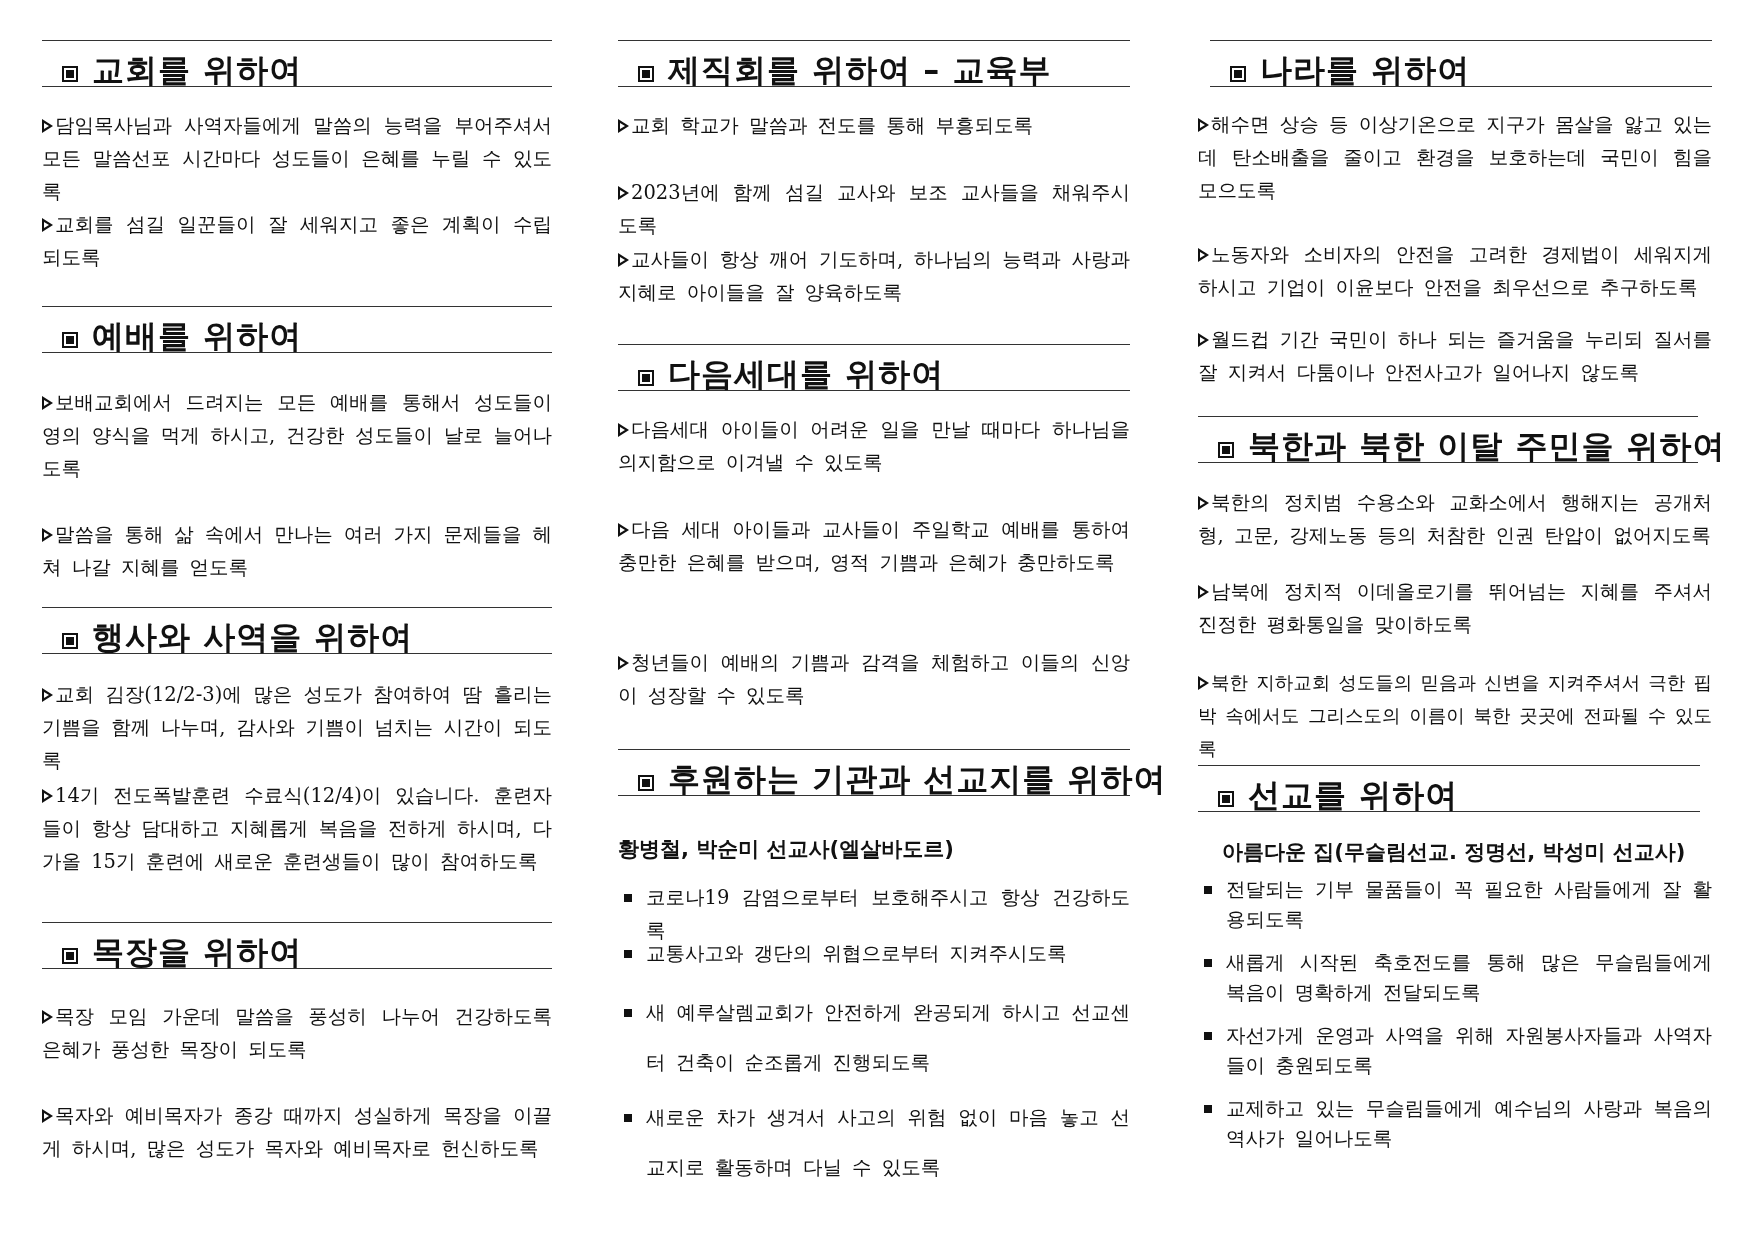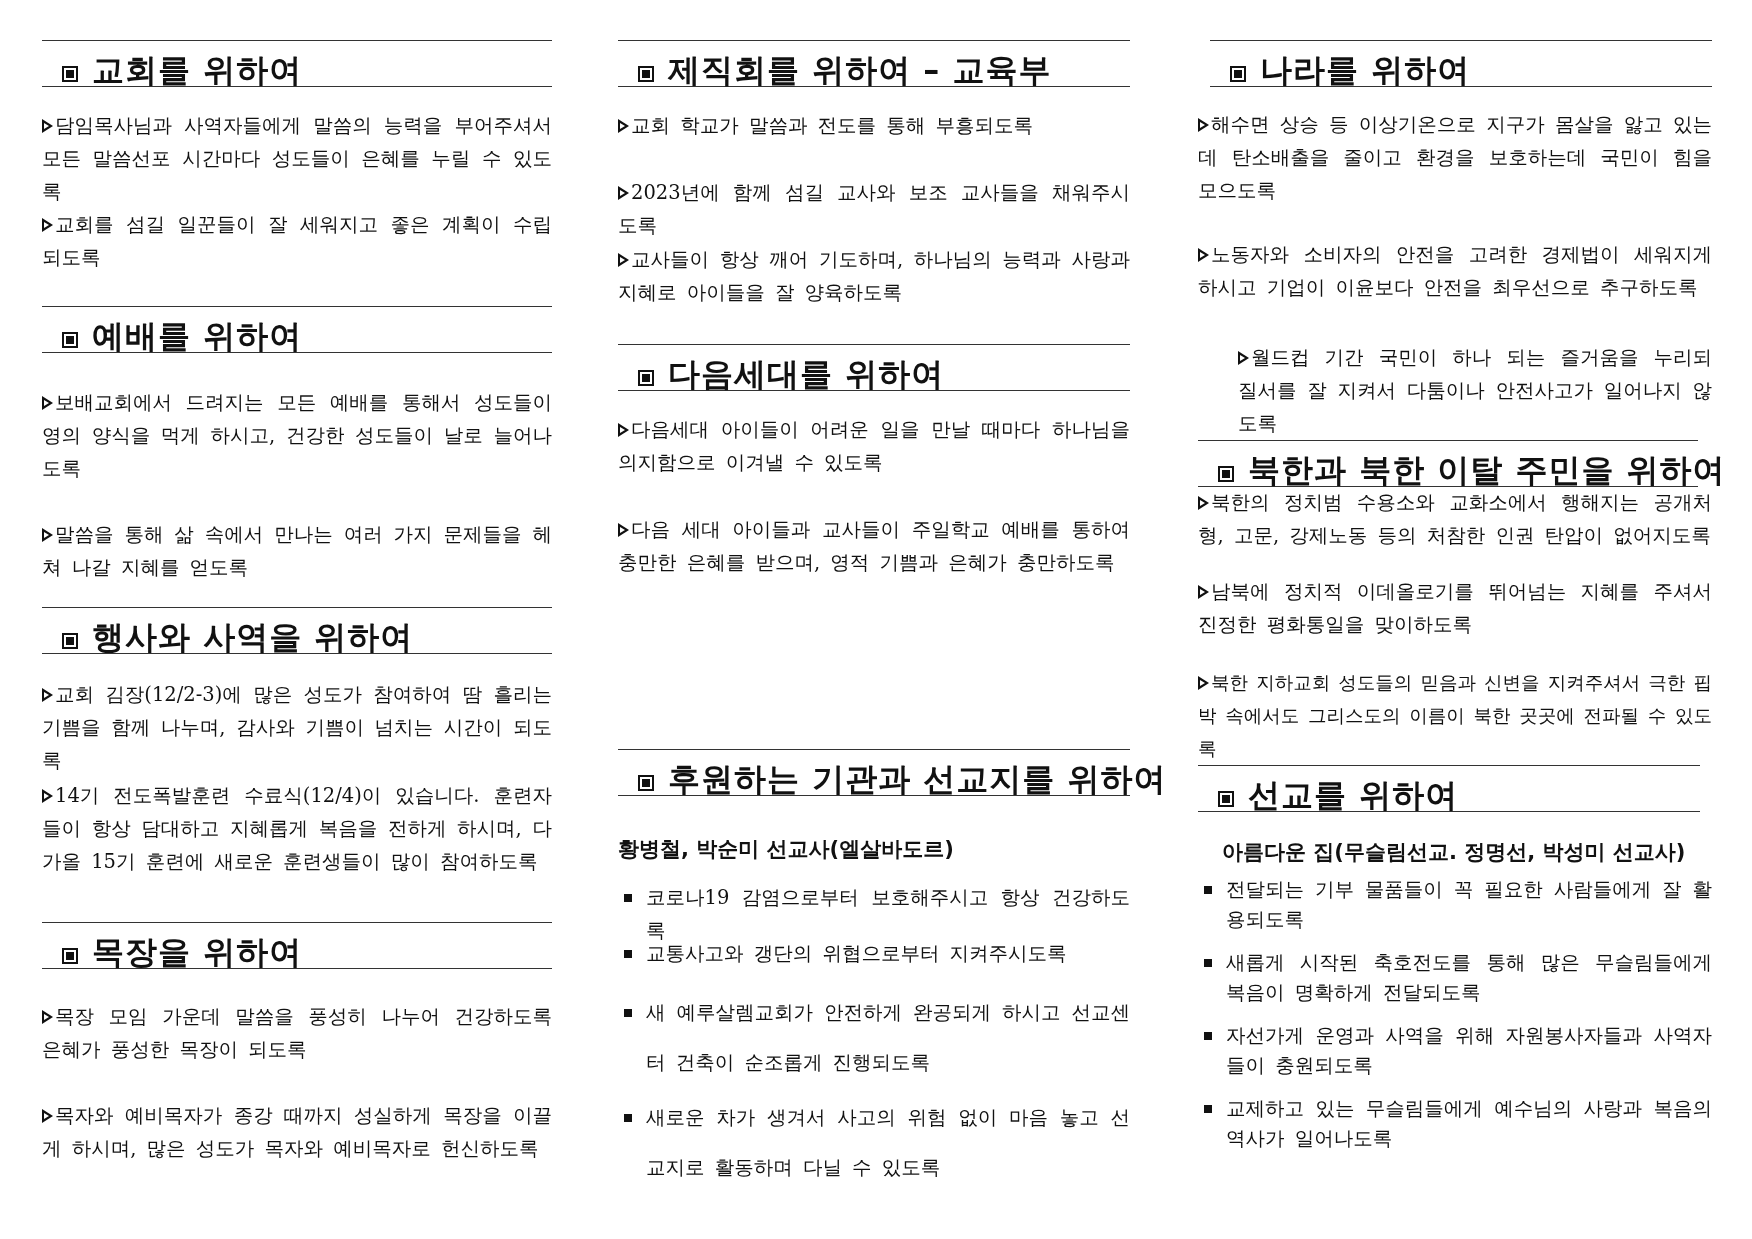--- a/index.html
+++ b/index.html
@@ -75,20 +75,21 @@
   <div class="para" style="top:176px;"><span class="tri"></span><span>2023년에 함께 섬길 교사와 보조 교사들을 채워주시도록</span></div>
   <div class="para" style="top:243px;"><span class="tri"></span><span>교사들이 항상 깨어 기도하며, 하나님의 능력과 사랑과 지혜로 아이들을 잘 양육하도록</span></div>
 
   <div class="sec" style="top:344px;">
     <div class="sec-head">
       <div class="sec-title"><span class="box-icon"></span><span>다음세대를 위하여</span></div>
     </div>
   </div>
   <div class="para" style="top:413px;"><span class="tri"></span><span>다음세대 아이들이 어려운 일을 만날 때마다 하나님을 의지함으로 이겨낼 수 있도록</span></div>
   <div class="para" style="top:513px;"><span class="tri"></span><span>다음 세대 아이들과 교사들이 주일학교 예배를 통하여 충만한 은혜를 받으며, 영적 기쁨과 은혜가 충만하도록</span></div>
+  <div class="para" style="top:646px;"><span class="tri"></span><span>청년들이 예배의 기쁨과 감격을 체험하고 이들의 신앙이 성장할 수 있도록</span></div>
 
   <div class="sec" style="top:749px;">
     <div class="sec-head">
       <div class="sec-title"><span class="box-icon"></span><span>후원하는 기관과 선교지를 위하여</span></div>
     </div>
   </div>
   <div class="subhead" style="top:835px;">황병철, 박순미 선교사(엘살바도르)</div>
   <div class="bullet" style="top:881px; line-height:33px;"><span class="sq" style="top:13px;"></span><span>코로나19 감염으로부터 보호해주시고 항상 건강하도록</span></div>
   <div class="bullet" style="top:937px; line-height:33px;"><span class="sq" style="top:13px;"></span><span>교통사고와 갱단의 위협으로부터 지켜주시도록</span></div>
   <div class="bullet" style="top:988px; line-height:50px;"><span class="sq" style="top:21px;"></span><span>새 예루살렘교회가 안전하게 완공되게 하시고 선교센터 건축이 순조롭게 진행되도록</span></div>
@@ -97,23 +98,23 @@
 
 <div class="col" style="left:1198px; top:0; width:514px; height:1239px;">
 
   <div class="sec" style="top:40px; left:12px;">
     <div class="sec-head">
       <div class="sec-title"><span class="box-icon"></span><span>나라를 위하여</span></div>
     </div>
   </div>
   <div class="para" style="top:108px;"><span class="tri"></span><span>해수면 상승 등 이상기온으로 지구가 몸살을 앓고 있는데 탄소배출을 줄이고 환경을 보호하는데 국민이 힘을 모으도록</span></div>
   <div class="para" style="top:238px;"><span class="tri"></span><span>노동자와 소비자의 안전을 고려한 경제법이 세워지게 하시고 기업이 이윤보다 안전을 최우선으로 추구하도록</span></div>
-  <div class="para" style="top:341px;margin-left:40px;"><span class="tri"></span><span>월드컵 기간 국민이 하나 되는 즐거움을 누리되 질서를 잘 지켜서 다툼이나 안전사고가 일어나지 않도록</span></div>
+  <div class="para" style="top:323px;"><span class="tri"></span><span>월드컵 기간 국민이 하나 되는 즐거움을 누리되 질서를 잘 지켜서 다툼이나 안전사고가 일어나지 않도록</span></div>
 
-  <div class="sec" style="top:416px; right:14px;margin-top:24px;">
+  <div class="sec" style="top:416px; right:14px;">
     <div class="sec-head">
       <div class="sec-title"><span class="box-icon"></span><span>북한과 북한 이탈 주민을 위하여</span></div>
     </div>
   </div>
   <div class="para" style="top:486px;"><span class="tri"></span><span>북한의 정치범 수용소와 교화소에서 행해지는 공개처형, 고문, 강제노동 등의 처참한 인권 탄압이 없어지도록</span></div>
   <div class="para" style="top:575px;"><span class="tri"></span><span>남북에 정치적 이데올로기를 뛰어넘는 지혜를 주셔서 진정한 평화통일을 맞이하도록</span></div>
   <div class="para" style="top:666px; font-size:18.5px; word-spacing:1px;"><span class="tri"></span><span>북한 지하교회 성도들의 믿음과 신변을 지켜주셔서 극한 핍박 속에서도 그리스도의 이름이 북한 곳곳에 전파될 수 있도록</span></div>
 
   <div class="sec" style="top:765px; right:12px;">
     <div class="sec-head">

